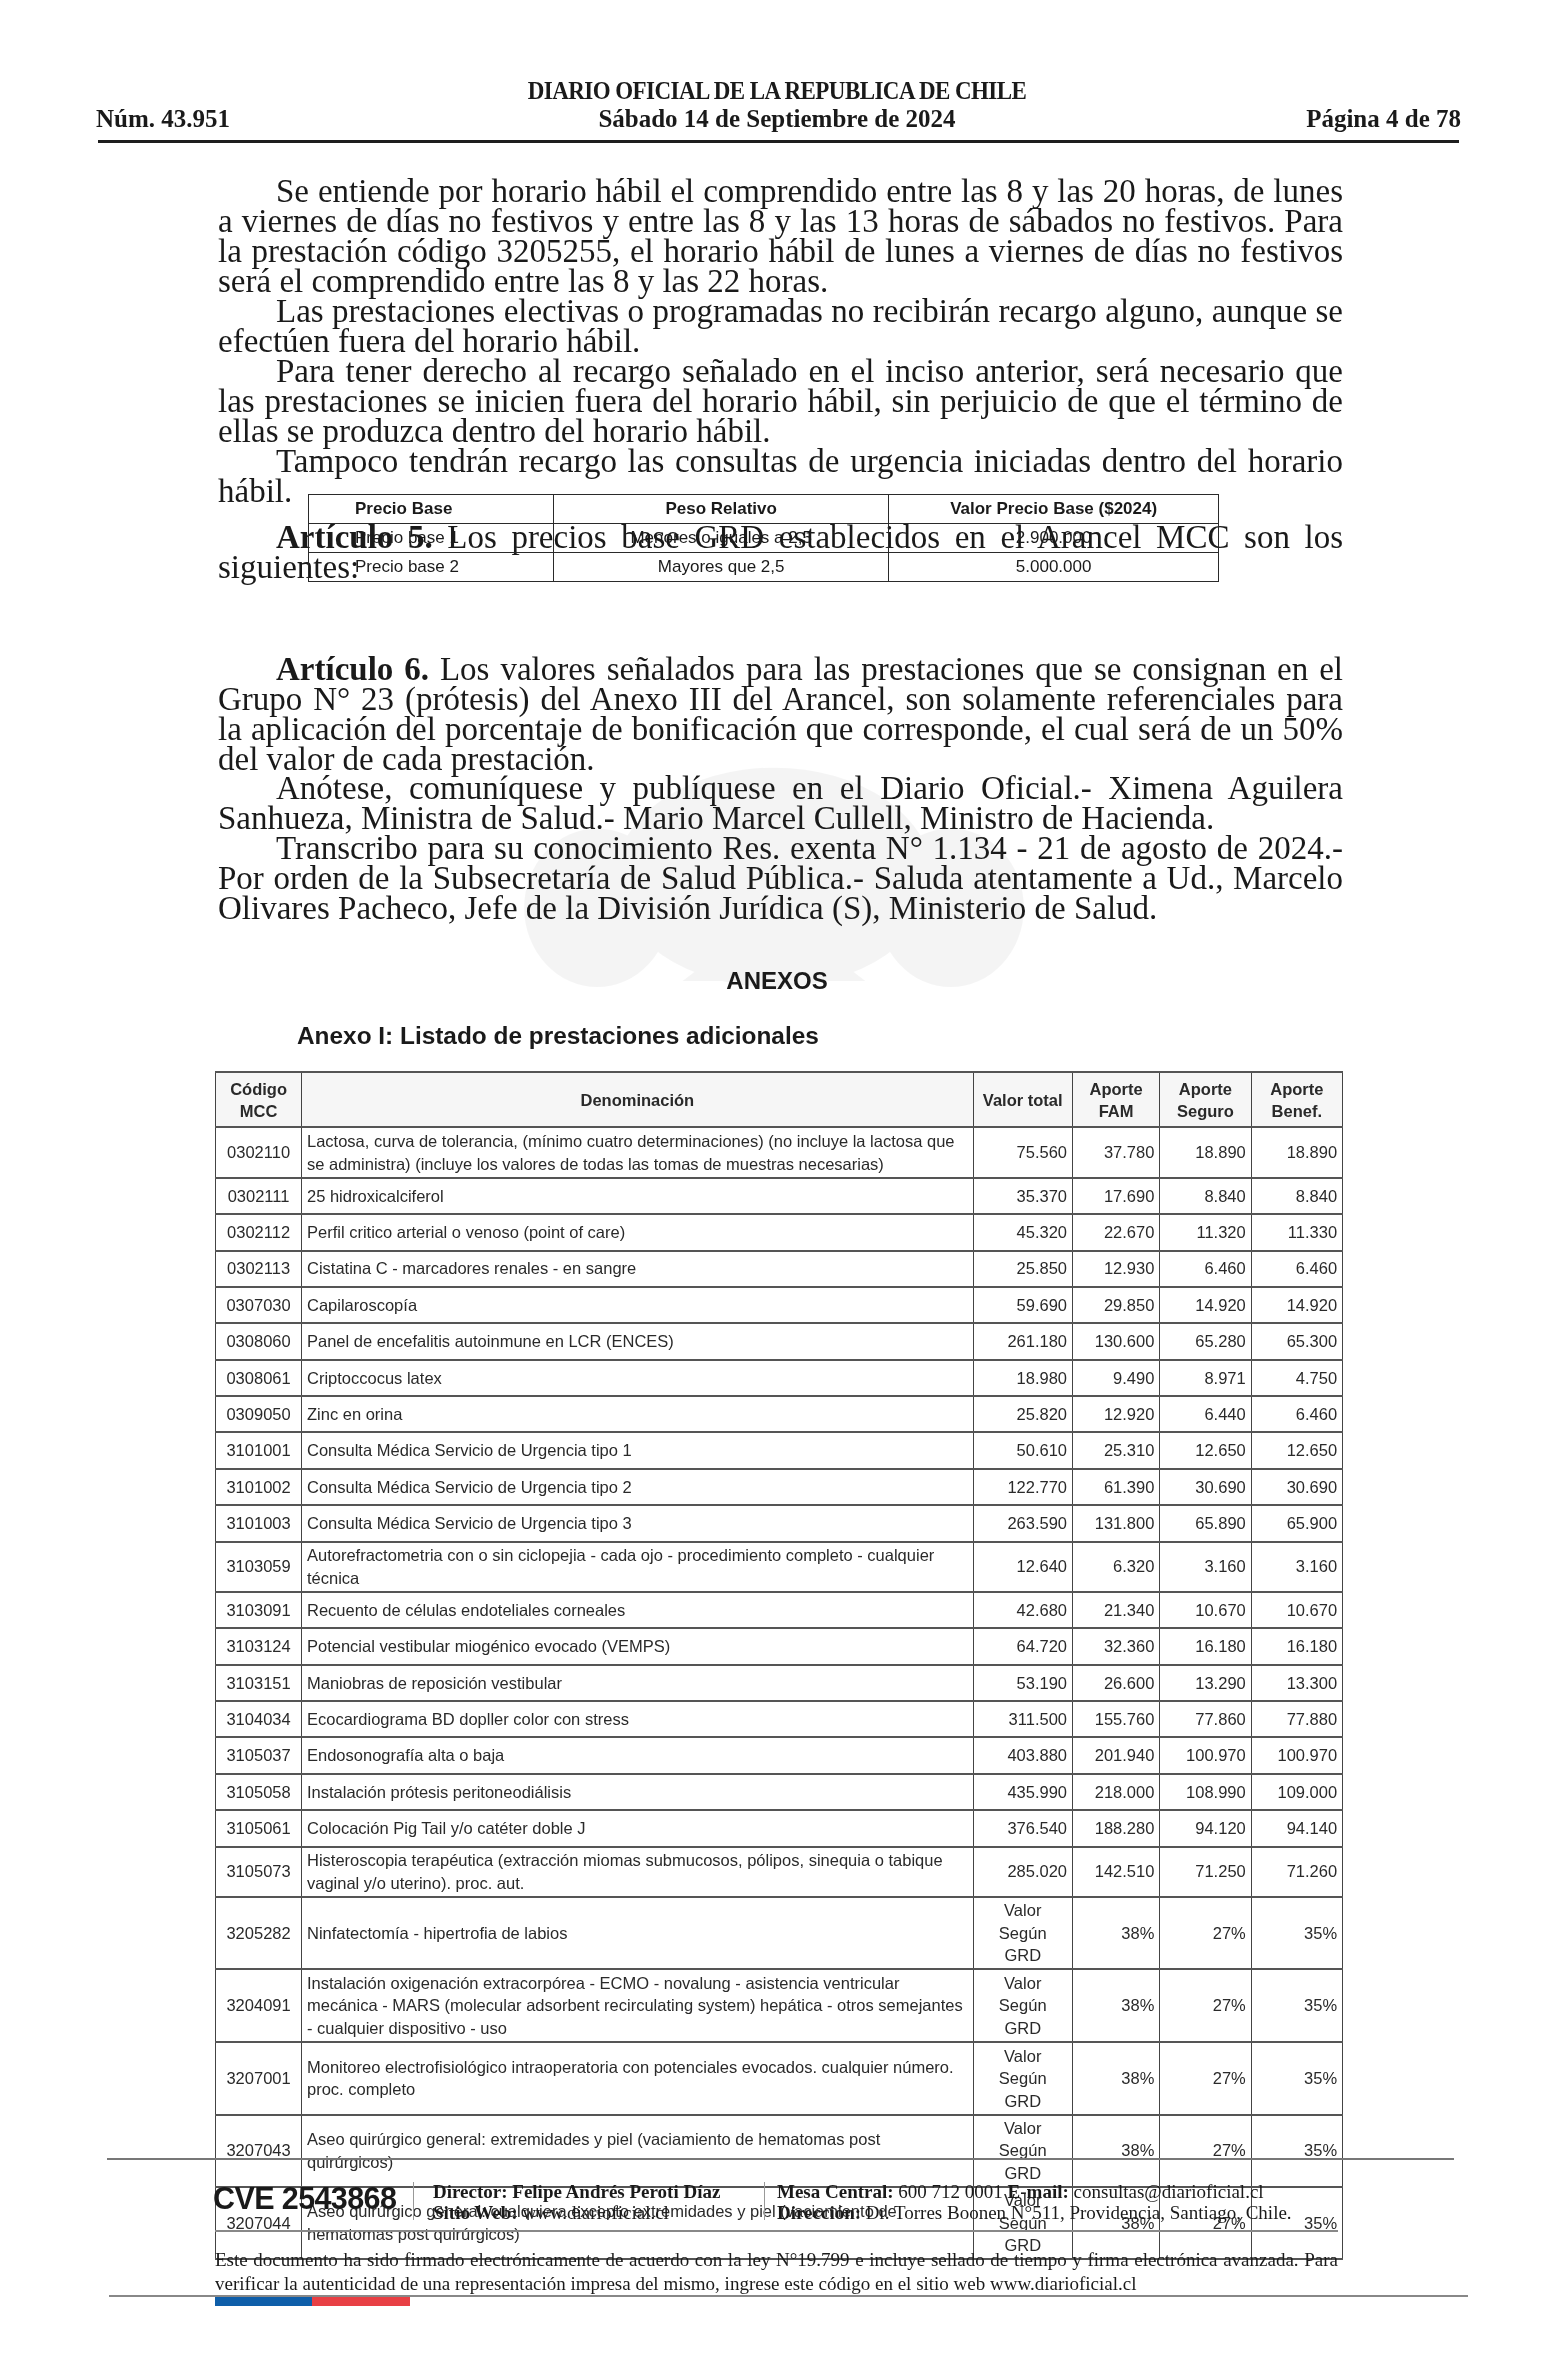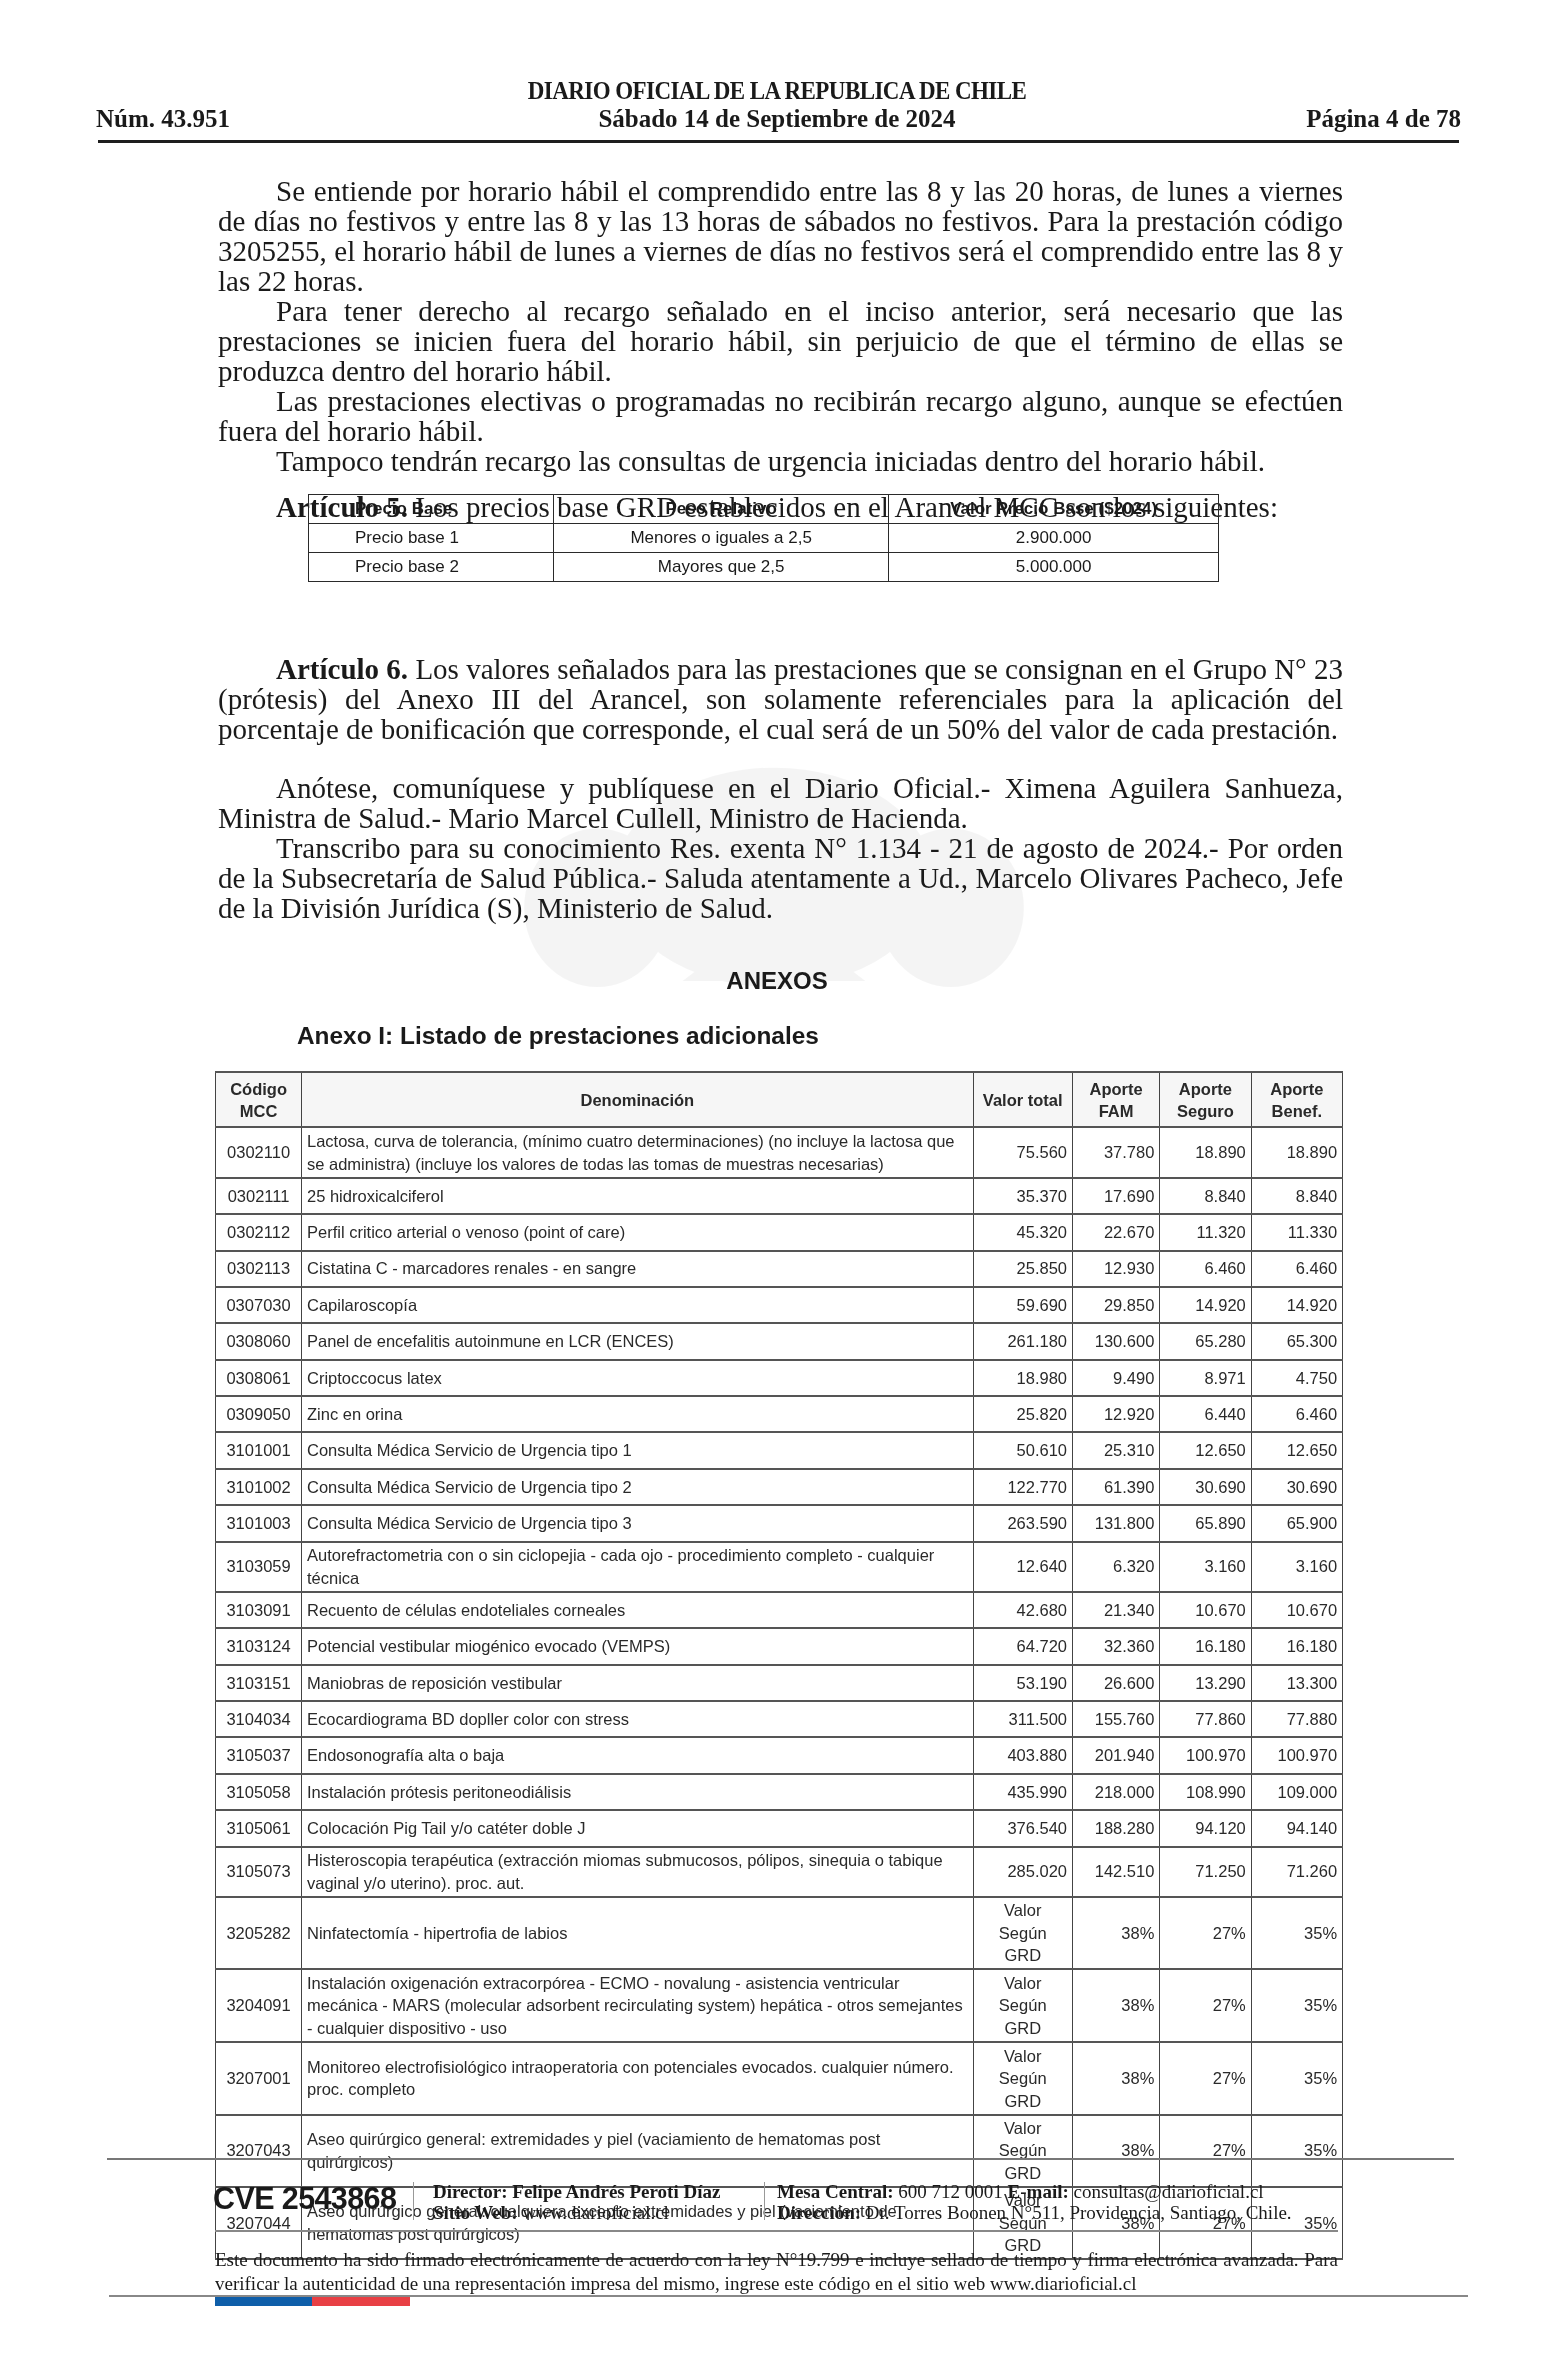--- a/index.html
+++ b/index.html
@@ -9,21 +9,21 @@
 
   
   .hdr-title { position: absolute; top: 77px; left: 0; width: 1554px; text-align: center;
                font-size: 25px; font-weight: bold; letter-spacing: -0.6px; transform: scaleX(0.92); }
   .hdr-num   { position: absolute; top: 105px; left: 96px; font-size: 25px; font-weight: bold; }
   .hdr-date  { position: absolute; top: 105px; left: 0; width: 1554px; text-align: center; font-size: 25px; font-weight: bold; }
   .hdr-page  { position: absolute; top: 105px; right: 93px; font-size: 25px; font-weight: bold; }
   .hdr-rule  { position: absolute; top: 140px; left: 98px; width: 1361px; height: 3px; background: #1e1e1e; }
 
   
-  .body-text { position: absolute; left: 218px; width: 1125px; font-size: 29px; line-height: 30px; text-align: justify; }
+  .body-text { position: absolute; left: 218px; width: 1125px; font-size: 33px; line-height: 30px; text-align: justify; }
   .body-text p { margin: 0; }
   .indent { text-indent: 58px; }
   .para-gap { margin-top: 16px !important; }
   b { font-weight: bold; }
 
   
   .pb-table { position: absolute; top: 494px; left: 308px; width: 911px; border-collapse: collapse;
               font-size: 17px; }
   .pb-table td { border: 1.8px solid #2a2a2a; height: 28px; padding: 0 6.1px; }
   .pb-table .c1 { width: 192px; padding-left: 46px; text-align: left; }
@@ -70,22 +70,22 @@
 <body>
 
 <div class="hdr-title serif">DIARIO OFICIAL DE LA REPUBLICA DE CHILE</div>
 <div class="hdr-num serif">Núm. 43.951</div>
 <div class="hdr-date serif">Sábado 14 de Septiembre de 2024</div>
 <div class="hdr-page serif">Página 4 de 78</div>
 <div class="hdr-rule"></div>
 
 <div class="body-text serif" style="top:176px;">
   <p class="indent">Se entiende por horario hábil el comprendido entre las 8 y las 20 horas, de lunes a viernes de días no festivos y entre las 8 y las 13 horas de sábados no festivos. Para la prestación código 3205255, el horario hábil de lunes a viernes de días no festivos será el comprendido entre las 8 y las 22 horas.</p>
+  <p class="indent">Las prestaciones electivas o programadas no recibirán recargo alguno, aunque se efectúen fuera del horario hábil.</p>
   <p class="indent">Para tener derecho al recargo señalado en el inciso anterior, será necesario que las prestaciones se inicien fuera del horario hábil, sin perjuicio de que el término de ellas se produzca dentro del horario hábil.</p>
-  <p class="indent">Las prestaciones electivas o programadas no recibirán recargo alguno, aunque se efectúen fuera del horario hábil.</p>
   <p class="indent">Tampoco tendrán recargo las consultas de urgencia iniciadas dentro del horario hábil.</p>
   <p class="indent para-gap"><b>Artículo 5.</b><span> Los precios base GRD establecidos en el Arancel MCC son los siguientes:</span></p>
 </div>
 
 <table class="pb-table sans">
   <tbody>
       <tr>
     <td class="c1 th">Precio Base</td>
     <td class="c2 th">Peso Relativo</td>
     <td class="c3 th">Valor Precio Base ($2024)</td>

